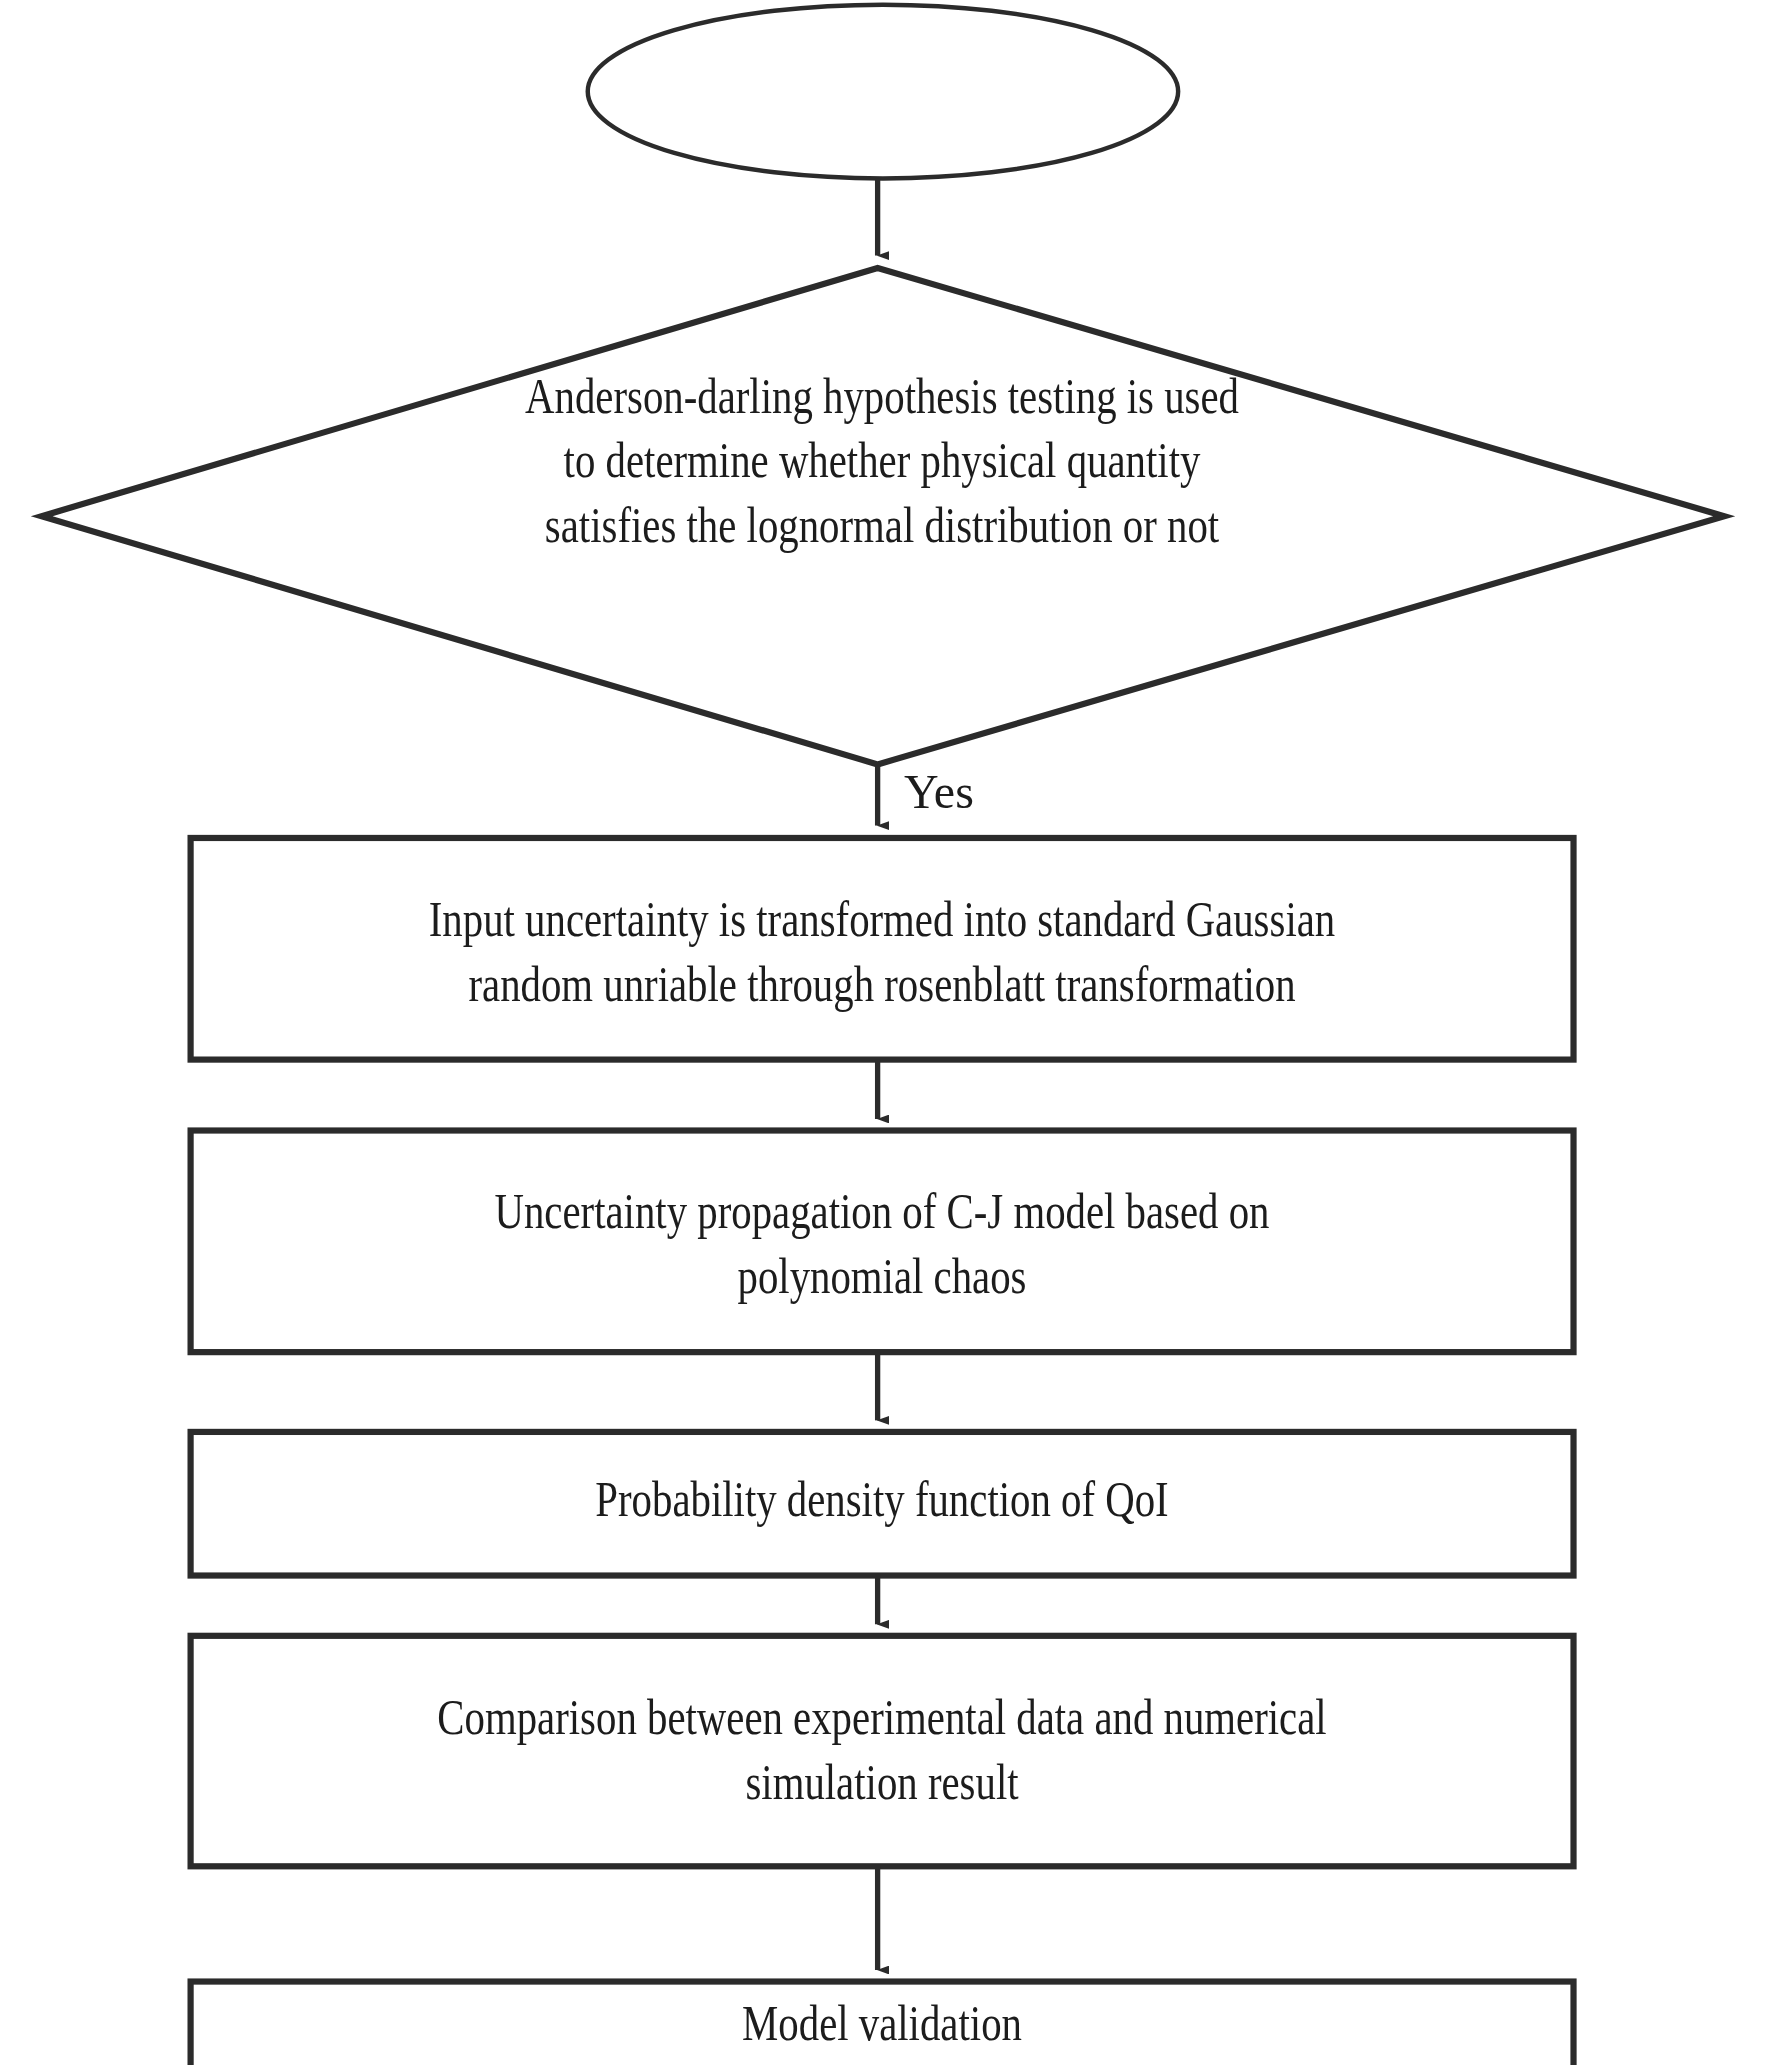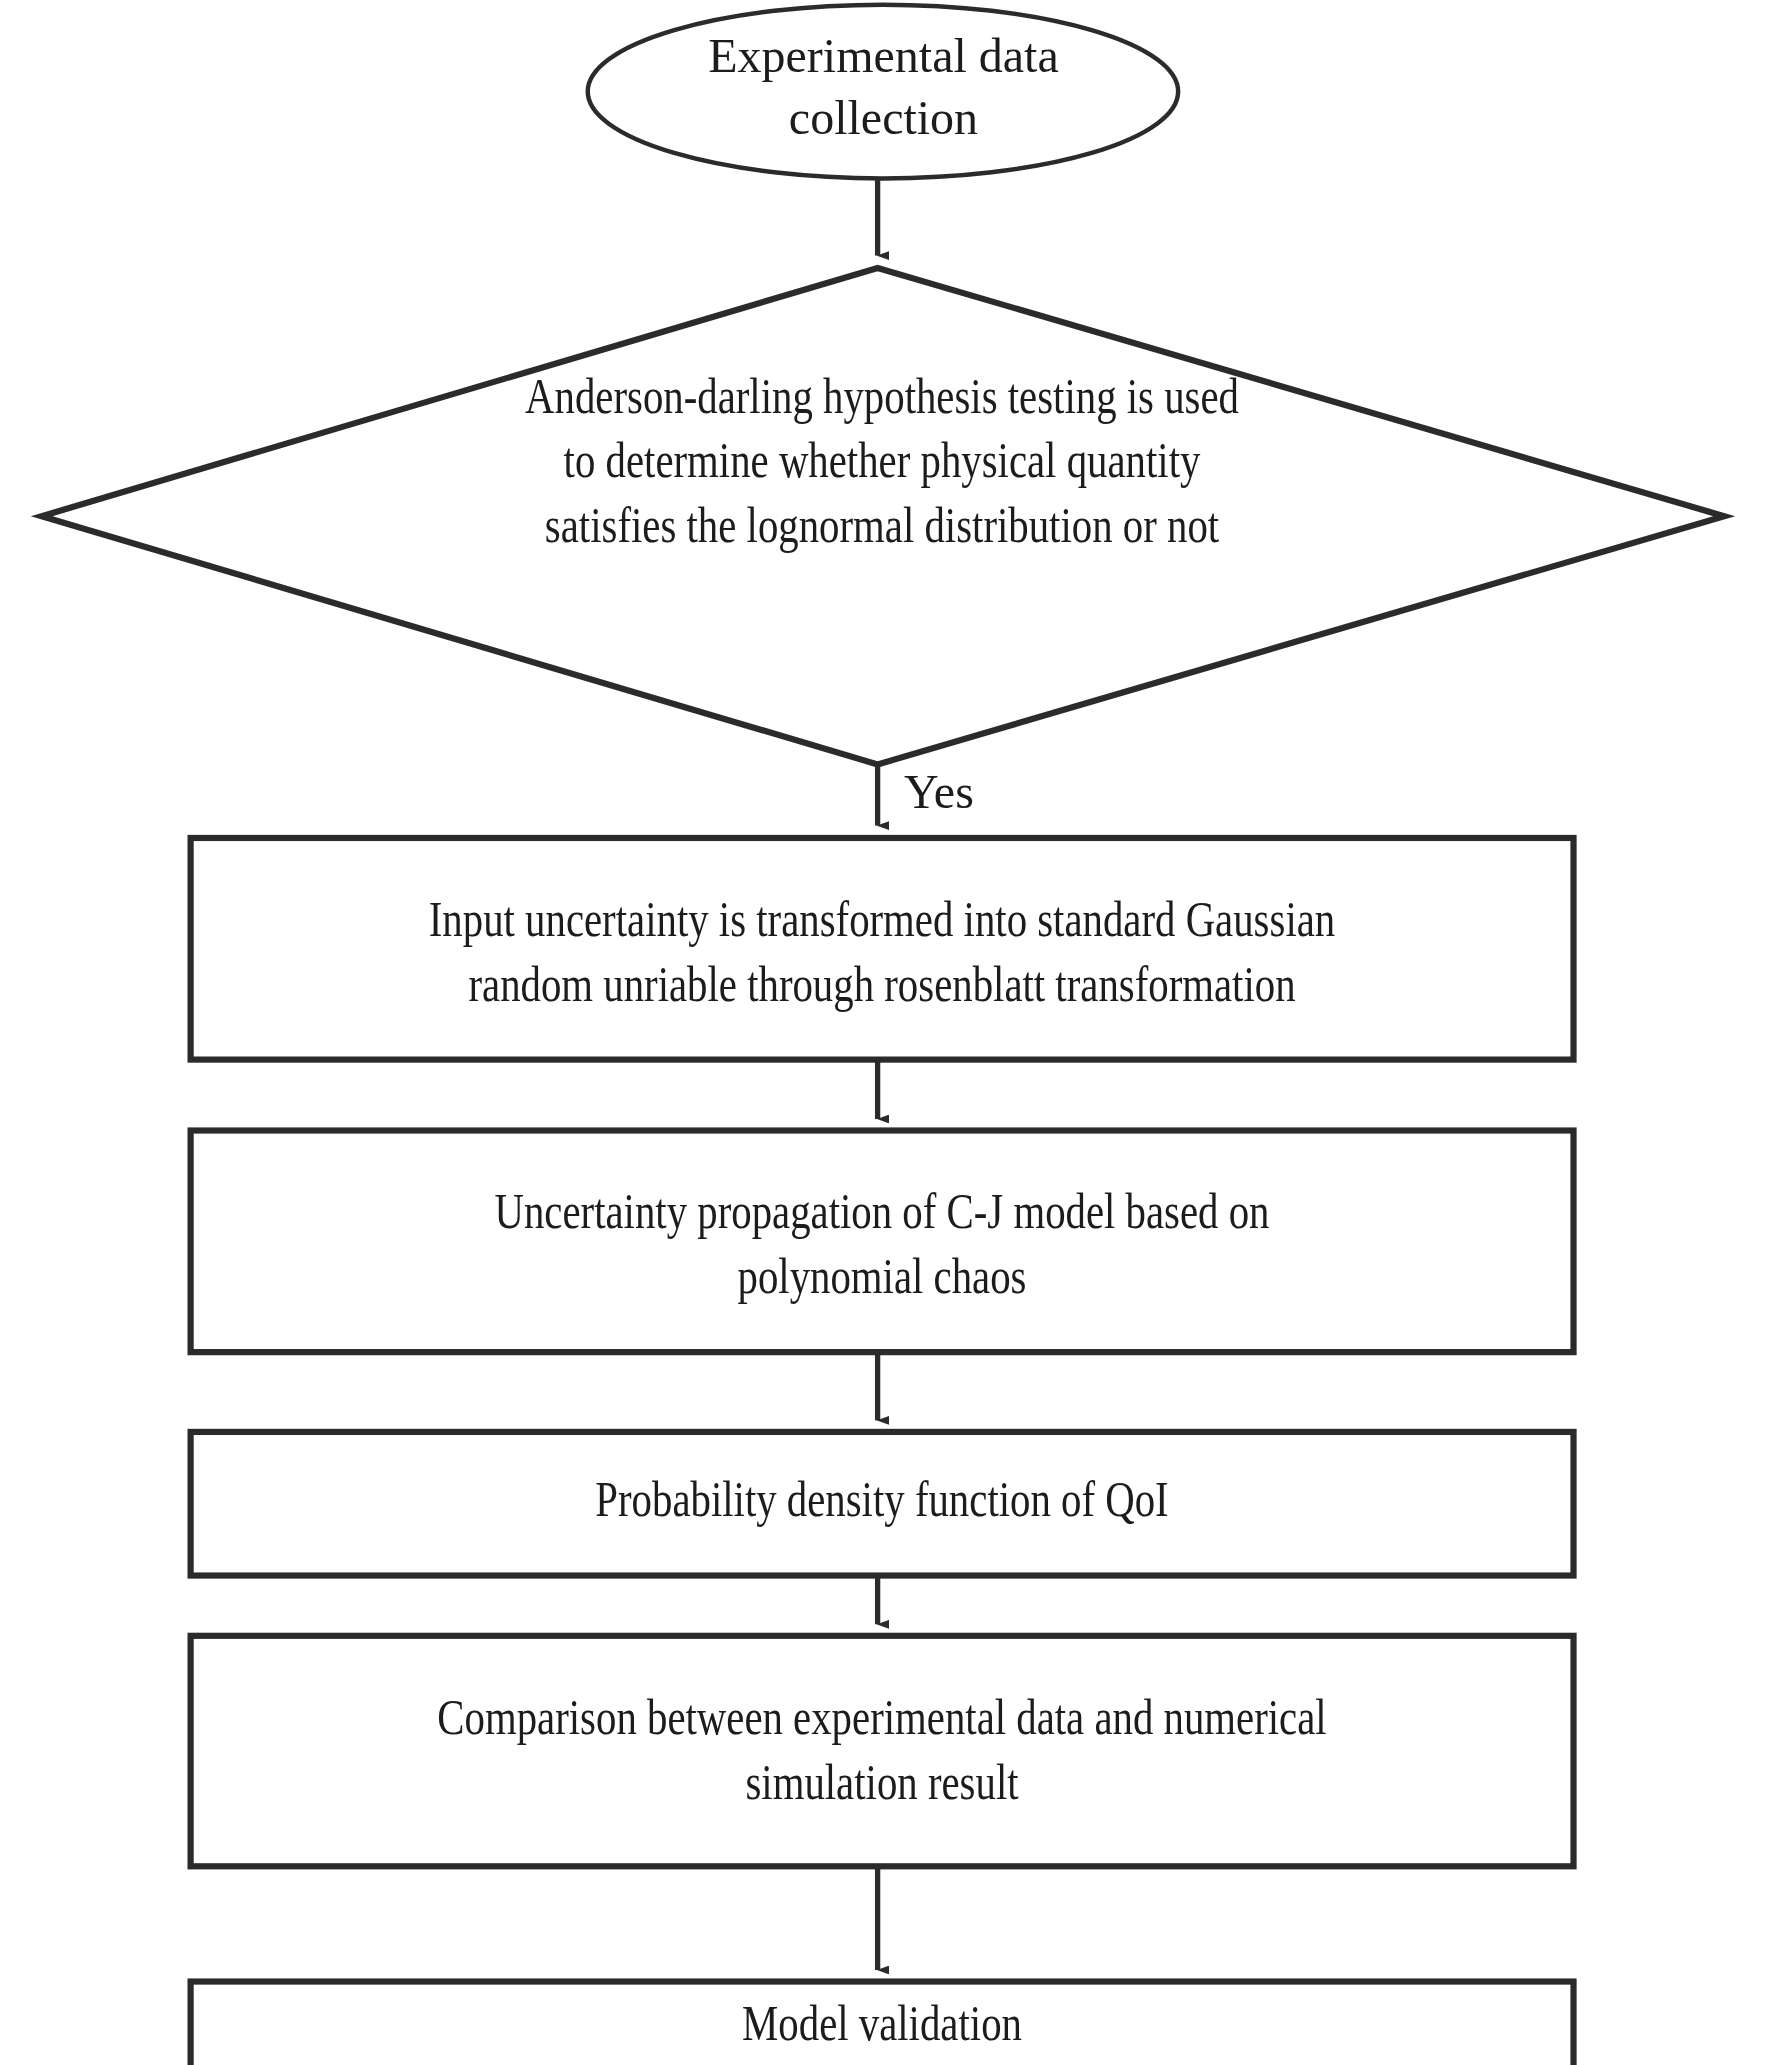--- a/index.html
+++ b/index.html
@@ -99,22 +99,20 @@
 
     <line x1="990" y1="1777" x2="990" y2="1832" stroke="#2b2b2b" stroke-width="6" marker-end="url(#arrowhead)"></line>
 
     <rect x="215" y="1845" width="1560" height="260" fill="#ffffff" stroke="#2b2b2b" stroke-width="7"></rect>
 
     <line x1="990" y1="2105" x2="990" y2="2222" stroke="#2b2b2b" stroke-width="6" marker-end="url(#arrowhead)"></line>
 
     <rect x="215" y="2235" width="1560" height="250" fill="#ffffff" stroke="#2b2b2b" stroke-width="7"></rect>
   </svg>
 
-  <div class="node-text t-ellipse">Experimental data
-collection</div>
 
   <div class="node-text t-diamond condensed">Anderson-darling hypothesis testing is used
 to determine whether physical quantity
 satisfies the lognormal distribution or not</div>
 
   <div class="node-text t-yes">Yes</div>
 
   <div class="node-text t-box t-box1 condensed">Input uncertainty is transformed into standard Gaussian
 random unriable through rosenblatt transformation</div>
 

